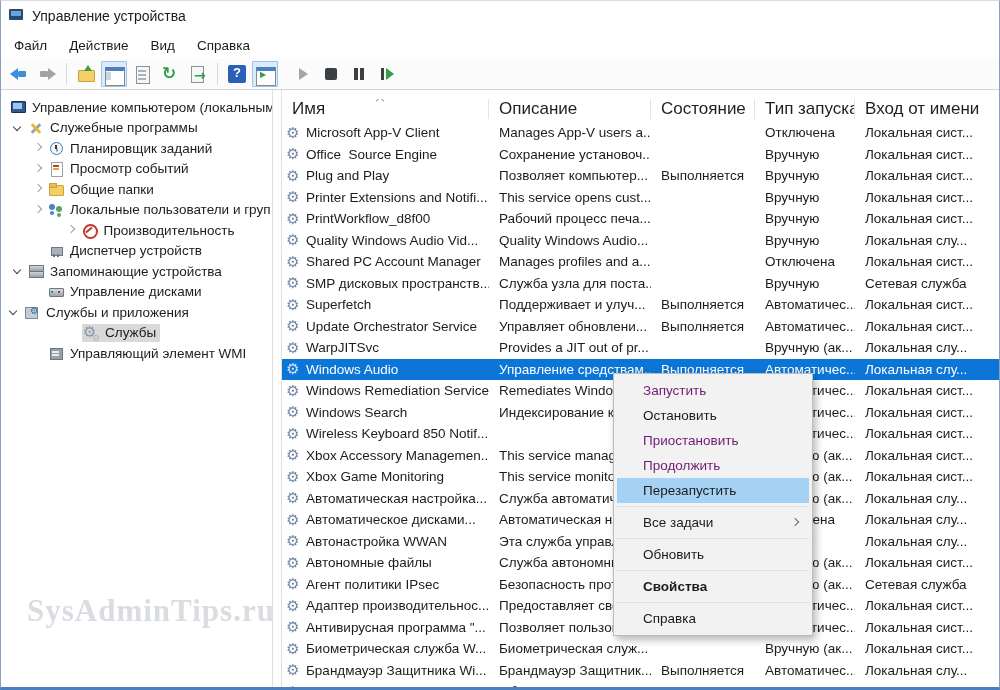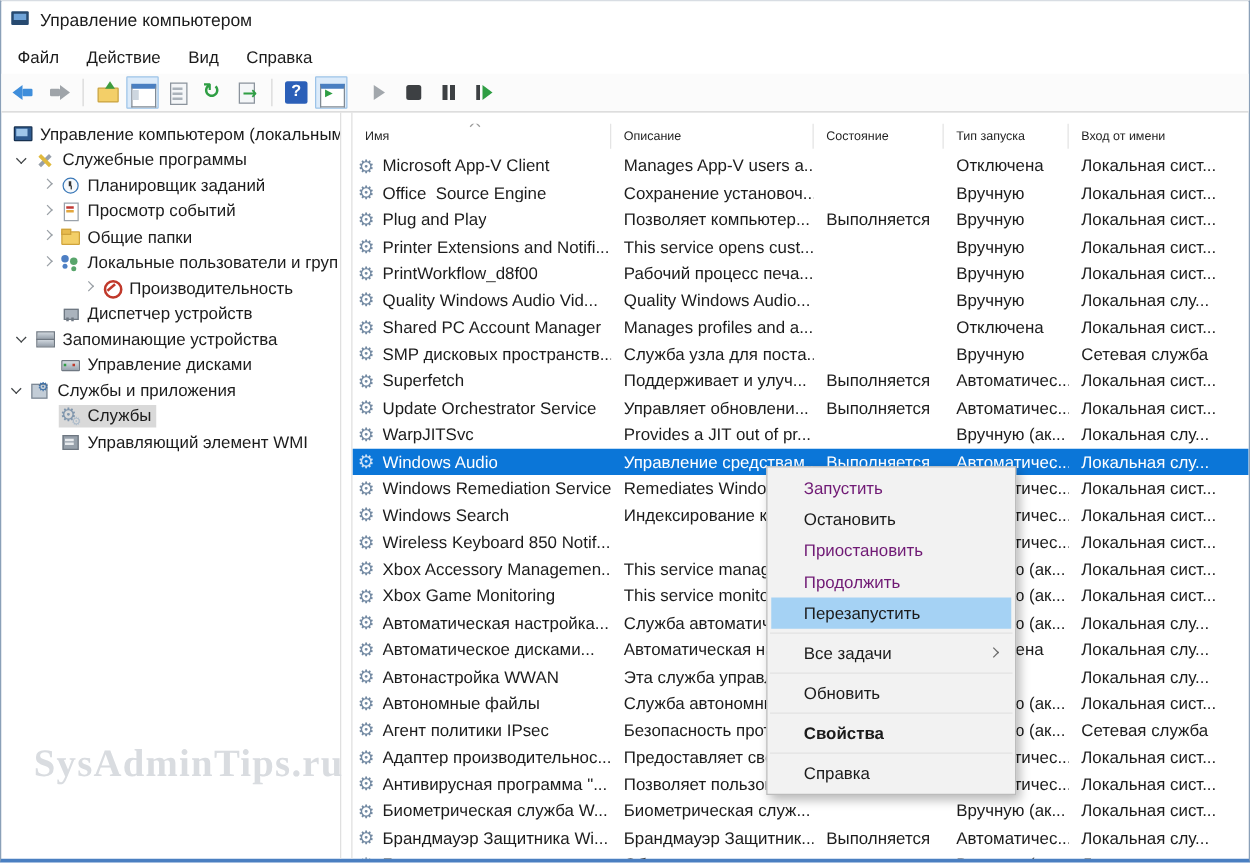--- a/index.html
+++ b/index.html
@@ -117,21 +117,21 @@
   .ic-servicesapps::before{left:1px;top:3px;width:11px;height:10px;background:#c3cdd7;border:1px solid #7e8894;}
   .ic-servicesapps::after{content:"⚙";left:6px;top:1px;font-size:10px;color:#3c6ea5;
       font-family:"DejaVu Sans",sans-serif;}
   .ic-services::before{content:"⚙";left:0;top:-2px;font-size:15px;color:#8096ad;
       font-family:"DejaVu Sans",sans-serif;}
   .ic-services::after{content:"⚙";right:-1px;bottom:-2px;font-size:9px;color:#a9b9c9;
       font-family:"DejaVu Sans",sans-serif;}
   .ic-wmi::before{left:2px;top:3px;width:11px;height:10px;background:#97a1ab;border:1px solid #6d7680;}
   .ic-wmi::after{left:4px;top:6px;width:7px;height:1.5px;background:#e8ebee;box-shadow:0 3px 0 #e8ebee;}
   
-  .lheader{height:26px;display:flex;align-items:center;font-size:10px;color:#1f1f1f;}
+  .lheader{height:26px;display:flex;align-items:center;font-size:17px;color:#1f1f1f;}
   .hcell{height:20px;display:flex;align-items:center;padding-left:10px;border-right:1px solid #e4e4e4;
          position:relative;white-space:pre;overflow:hidden;}
   .hcell:last-child{border-right:none;}
   .sorticon{position:absolute;left:95px;top:-1px;width:6px;height:6px;
       border-left:1.4px solid #9a9a9a;border-top:1.4px solid #9a9a9a;transform:rotate(45deg);}
   .c0{width:207px;}.c1{width:162px;}.c2{width:104px;}.c3{width:100px;}.c4{width:144px;}
   .lrow{height:21.5px;display:flex;align-items:center;font-size:13.5px;color:#1c1c1c;}
   .cell{padding-left:10px;white-space:pre;overflow:hidden;}
   .cell.name{display:flex;align-items:center;padding-left:3px;}
   .gear{font-family:"DejaVu Sans",sans-serif;font-size:15px;line-height:16px;width:16px;
@@ -154,21 +154,21 @@
   .watermark{position:absolute;left:26px;top:592px;font-family:"Liberation Serif",serif;
       font-weight:bold;font-size:31px;color:#d9dce0;letter-spacing:1px;z-index:5;}
 </style>
 </head>
 <body>
 
 <div class="window">
 
   <div class="titlebar">
     <span class="appicon"></span>
-    <span class="title">Управление компьютером</span>
+    <span class="title">Управление устройства</span>
   </div>
 
   <div class="menubar" id="menubar">
       <span class="menu-item">Файл</span>
       <span class="menu-item">Действие</span>
       <span class="menu-item">Вид</span>
       <span class="menu-item">Справка</span>
     </div>
 
   <div class="toolbar" id="toolbar">
@@ -222,21 +222,21 @@
         <div class="trow" style="padding-left: 8px;"><span class="exp open"></span><span class="tsel"><span class="ic ic-tools"></span><span class="tlabel">Служебные программы</span></span></div>
         <div class="trow" style="padding-left: 28px;"><span class="exp closed"></span><span class="tsel"><span class="ic ic-scheduler"></span><span class="tlabel">Планировщик заданий</span></span></div>
         <div class="trow" style="padding-left: 28px;"><span class="exp closed"></span><span class="tsel"><span class="ic ic-eventvwr"></span><span class="tlabel">Просмотр событий</span></span></div>
         <div class="trow" style="padding-left: 28px;"><span class="exp closed"></span><span class="tsel"><span class="ic ic-sharedfolders"></span><span class="tlabel">Общие папки</span></span></div>
         <div class="trow" style="padding-left: 28px;"><span class="exp closed"></span><span class="tsel"><span class="ic ic-users"></span><span class="tlabel">Локальные пользователи и груп</span></span></div>
         <div class="trow" style="padding-left: 28px; justify-content: center;"><span class="exp closed"></span><span class="tsel"><span class="ic ic-performance"></span><span class="tlabel">Производительность</span></span></div>
         <div class="trow" style="padding-left: 28px;"><span class="exp "></span><span class="tsel"><span class="ic ic-devmgr"></span><span class="tlabel">Диспетчер устройств</span></span></div>
         <div class="trow" style="padding-left: 8px;"><span class="exp open"></span><span class="tsel"><span class="ic ic-storage"></span><span class="tlabel">Запоминающие устройства</span></span></div>
         <div class="trow" style="padding-left: 28px;"><span class="exp "></span><span class="tsel"><span class="ic ic-diskmgmt"></span><span class="tlabel">Управление дисками</span></span></div>
         <div class="trow" style="padding-left: 4px;"><span class="exp open"></span><span class="tsel"><span class="ic ic-servicesapps"></span><span class="tlabel">Службы и приложения</span></span></div>
-        <div class="trow selected" style="padding-left: 28px;"><span class="exp "></span><span class="tsel"><span class="ic ic-services"></span><span class="tlabel">Службы</span></span></div>
+        <div class="trow selected" style="padding-left: 28px; margin-left: 35px;"><span class="exp "></span><span class="tsel"><span class="ic ic-services"></span><span class="tlabel">Службы</span></span></div>
         <div class="trow" style="padding-left: 28px;"><span class="exp "></span><span class="tsel"><span class="ic ic-wmi"></span><span class="tlabel">Управляющий элемент WMI</span></span></div>
       </div>
     <div class="gutter"></div>
     <div class="list">
       <div class="lheader" id="lheader">
           <div class="hcell c0"><span>Имя</span><span class="sorticon"></span></div>
           <div class="hcell c1"><span>Описание</span></div>
           <div class="hcell c2"><span>Состояние</span></div>
           <div class="hcell c3"><span>Тип запуска</span></div>
           <div class="hcell c4"><span>Вход от имени</span></div>

